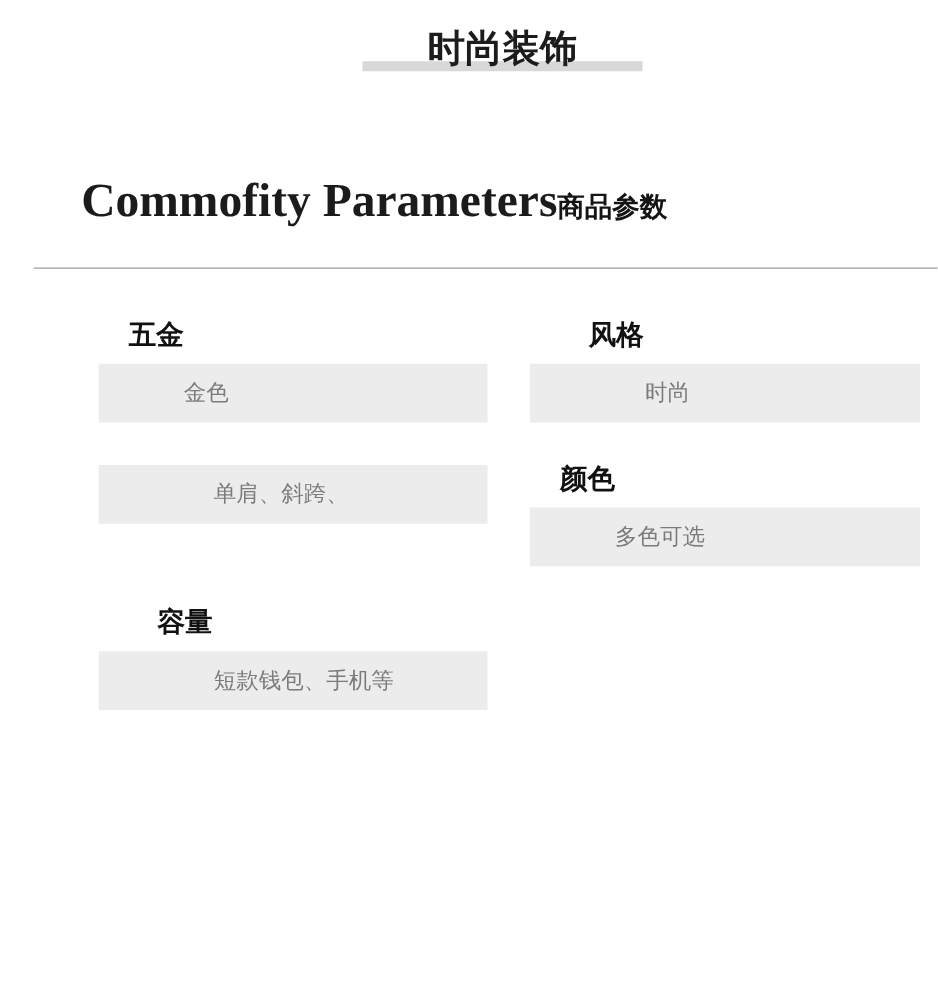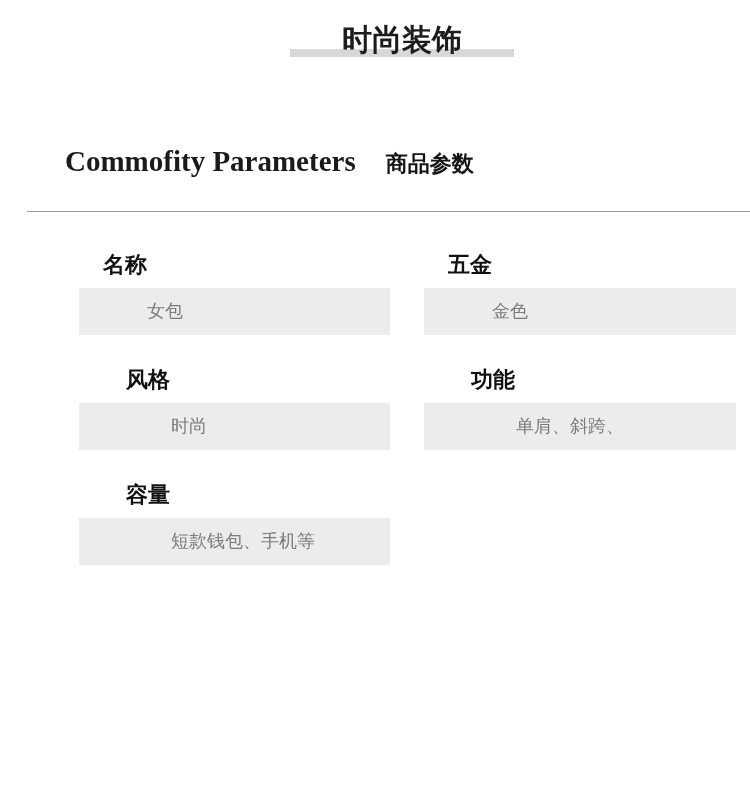--- a/index.html
+++ b/index.html
@@ -53,29 +53,29 @@
   }
 
   
   .section-heading {
     margin: 86px 0 0 38px;
     line-height: 34px;
     white-space: nowrap;
   }
   .heading-en {
     font-family: "Liberation Serif", serif;
-    font-size: 29px;
+    font-size: 38px;
     font-weight: 700;
     color: #1b1b1b;
   }
   .heading-zh {
     font-size: 22px;
     font-weight: 600;
     color: #141414;
-    margin-left: 30px;
+    margin-left: 0;
   }
   .section-divider {
     margin: 28px 0 0 0;
     border: none;
     border-top: 1px solid #9a9a9a;
     width: 744px;
     height: 0;
   }
 
   
@@ -122,40 +122,39 @@
   </div>
 
   <div class="section-heading">
     <span class="heading-en">Commofity Parameters</span><span class="heading-zh">商品参数</span>
   </div>
 
   <hr class="section-divider">
 
   <div class="params-grid">
 
-    <div class="param-item col-left">
-      <div class="param-label">名称</div>
-      <div class="param-value">女包</div>
-    </div>
 
     <div class="param-item col-left">
       <div class="param-label">五金</div>
       <div class="param-value">金色</div>
     </div>
 
     <div class="param-item col-right">
       <div class="param-label">风格</div>
       <div class="param-value">时尚</div>
     </div>
 
     <div class="param-item col-right">
-      <div class="param-label">功能</div>
       <div class="param-value">单肩、斜跨、</div>
     </div>
 
+    <div class="param-item col-left">
+      <div class="param-label">颜色</div>
+      <div class="param-value">多色可选</div>
+    </div>
 
     <div class="param-item col-right">
       <div class="param-label">容量</div>
       <div class="param-value">短款钱包、手机等</div>
     </div>
 
   </div>
 </div>
 
 </body></html>

